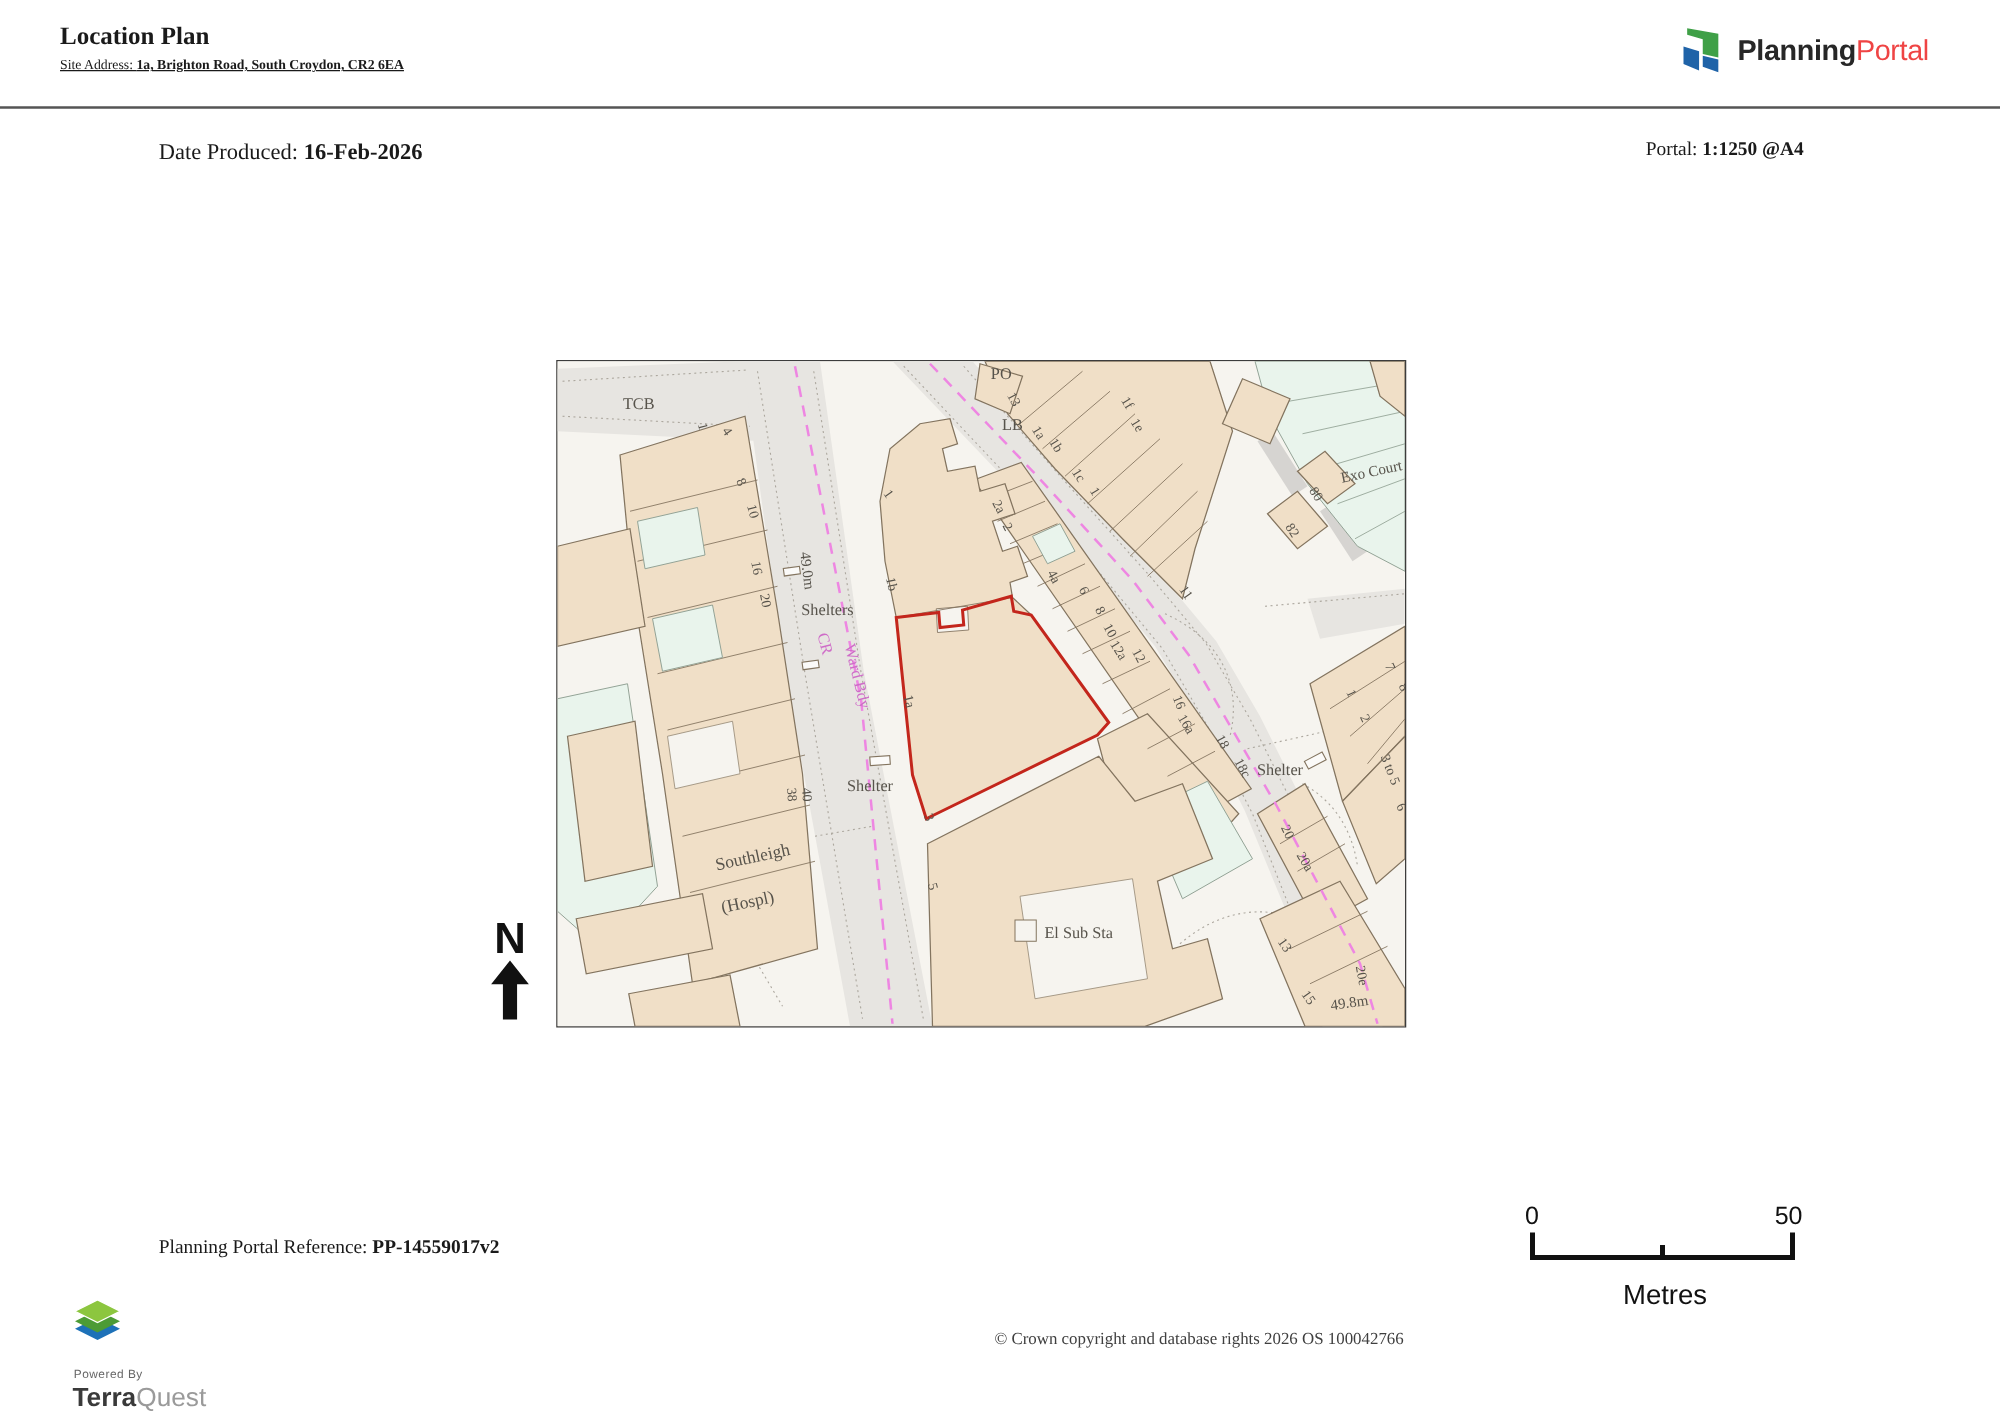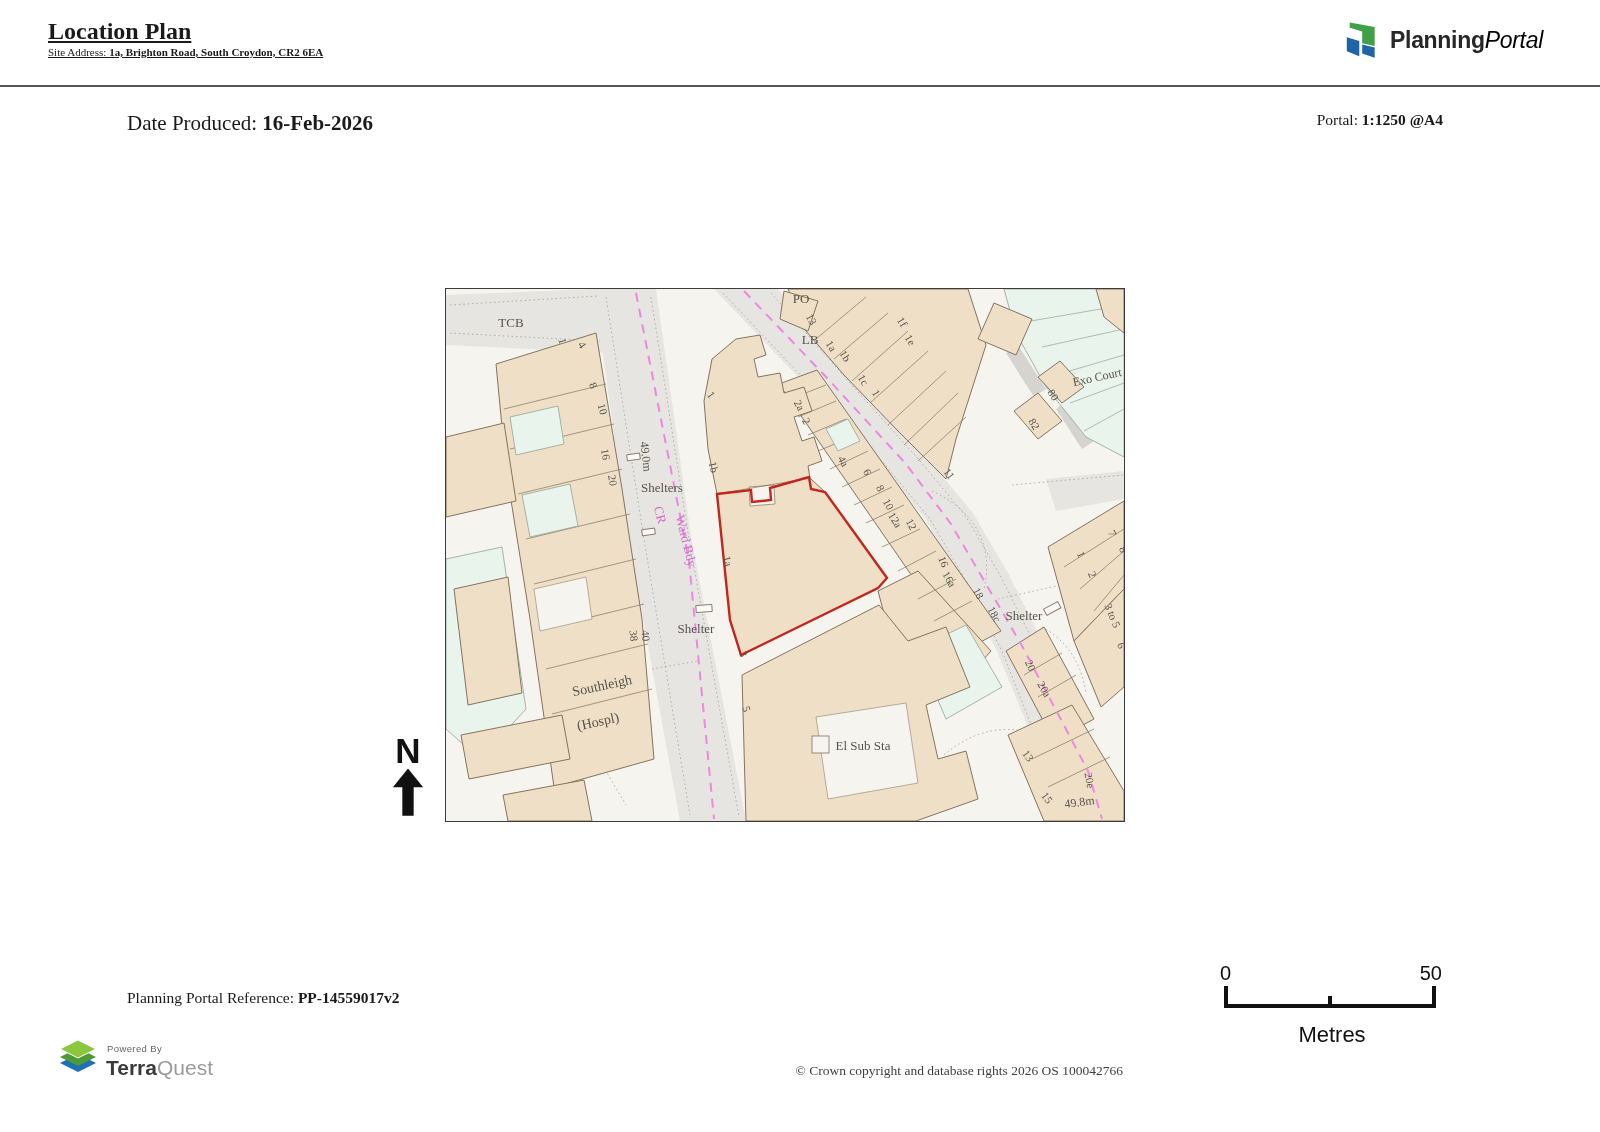--- a/index.html
+++ b/index.html
@@ -2,49 +2,49 @@
 <html><head>
 <meta charset="utf-8">
 <style>
   html,body{margin:0;padding:0;}
   body{
     width:1600px;height:1132px;position:relative;background:#ffffff;
     font-family:"Liberation Serif", serif;color:#1a1a1a;overflow:hidden;
   }
   .abs{position:absolute;}
   
-  .title{left:48px;top:18px;font-size:24px;font-weight:bold;text-decoration:underline;}
+  .title{left:48px;top:18px;font-size:20px;font-weight:bold;}
   .site-line{left:48px;top:46px;font-size:11px;text-decoration:underline;}
   .bold{font-weight:bold;}
   .rule{left:0;top:85px;width:1600px;height:2px;background:#555;}
-  .meta-date{left:127px;top:111px;font-size:21px;text-align:center;}
+  .meta-date{left:127px;top:111px;font-size:18px;text-align:center;}
   .meta-scale{left:1150px;top:111px;width:293px;font-size:15.5px;text-align:right;}
   
   .pp-logo{left:1338px;top:16px;display:flex;align-items:center;gap:8px;}
   .pp-text{font-family:"Liberation Sans",sans-serif;font-size:23px;letter-spacing:-0.3px;}
   .pp-text .b{font-weight:bold;color:#272727;text-align:center;}
-  .pp-text .l{color:#000000;font-style:italic;}
+  .pp-text .l{color:#ef4444;}
   
   .map-frame{left:445px;top:288px;width:678px;height:532px;border:1.5px solid #3c3c3c;background:#f6f4ef;}
   .map-frame svg{display:block;}
   text.ml{font-family:"Liberation Serif",serif;fill:#57534b;}
   text.pinkl{fill:#cf6cc8;}
   
   .north{left:386px;top:733px;width:44px;text-align:center;font-family:"Liberation Sans",sans-serif;}
   .north .n{font-size:35px;font-weight:bold;color:#111;line-height:1;}
   
   .scalebar{left:1218px;top:962px;width:228px;font-family:"Liberation Sans",sans-serif;color:#111;}
   .scalebar .nums{position:relative;height:22px;font-size:20px;}
   .scalebar .n0{position:absolute;left:2px;top:0;}
   .scalebar .n50{position:absolute;right:4px;top:0;text-align:center;}
   .scalebar .unit{text-align:center;font-size:22px;margin-top:8px;}
   
   .ref{left:127px;top:989px;font-size:15.5px;text-align:center;}
   .copyright{left:445px;top:1063px;width:678px;text-align:right;font-size:13.5px;color:#3f3f3f;}
-  .tq-logo{left:58px;top:1040px;display:flex;align-items:flex-start;gap:8px;}
+  .tq-logo{left:58px;top:1040px;display:flex;align-items:flex-start;gap:8px;flex-direction:column;}
   .tq-txt{font-family:"Liberation Sans",sans-serif;line-height:1;}
   .tq-powered{font-size:9.5px;color:#666;letter-spacing:.4px;margin:4px 0 3px 1px;}
   .tq-brand{font-size:21px;}
   .tq-brand .b{font-weight:bold;color:#3a3a3a;margin-top:12px;}
   .tq-brand .l{color:#9a9a9a;}
 </style>
 </head>
 <body>
 
 <div class="abs title">Location Plan</div>

